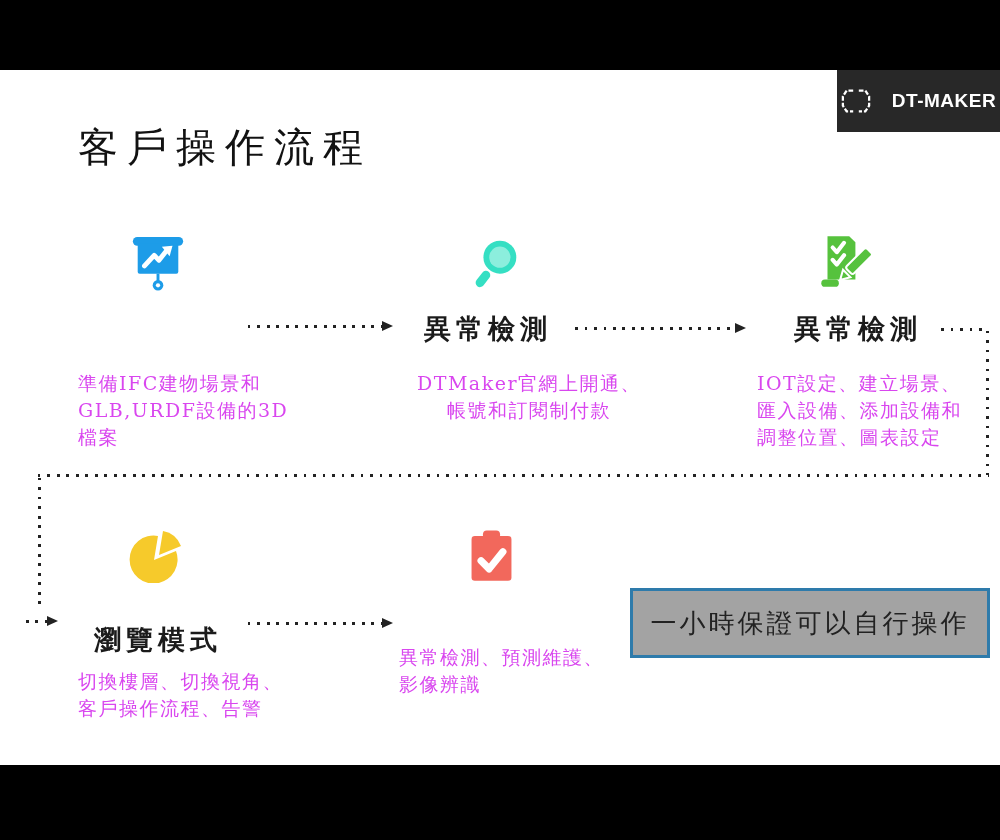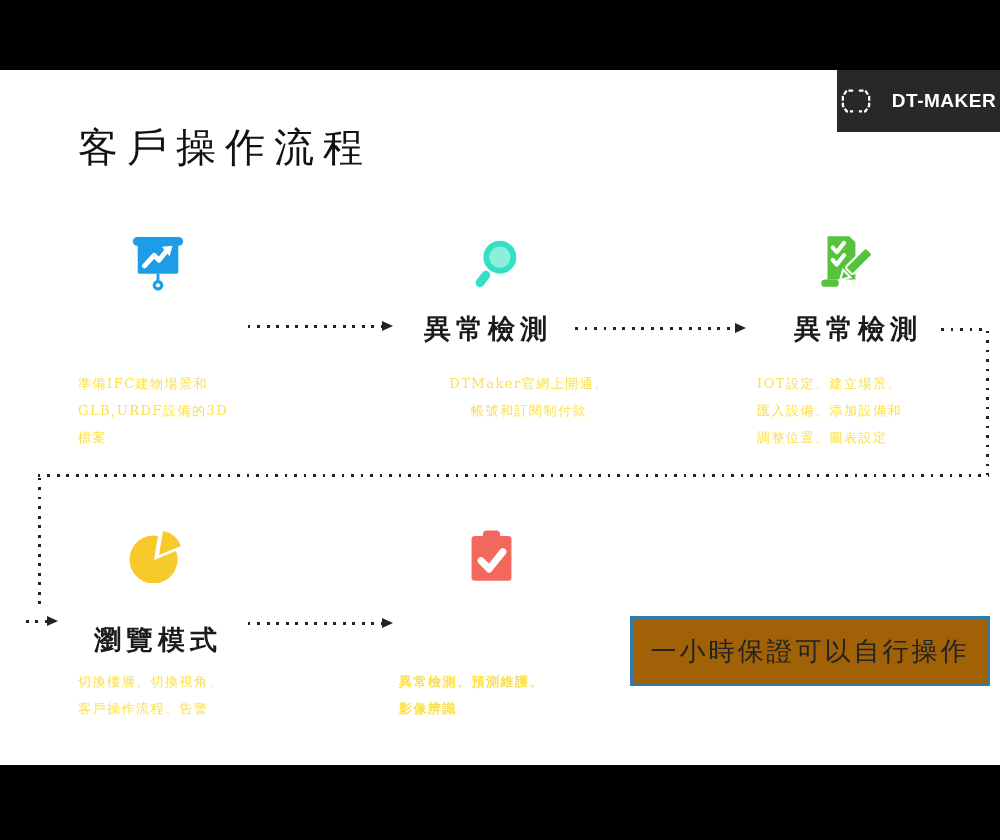--- a/index.html
+++ b/index.html
@@ -24,35 +24,35 @@
     letter-spacing:9px; white-space:nowrap;text-align:right;
   }
 
   .icon { position:absolute; }
 
   .step-title {
     position:absolute; width:220px; text-align:center; font-size:27px;
     font-weight:bold; letter-spacing:5px; color:#1b1b1b; white-space:nowrap;
   }
   .step-desc {
-    position:absolute; font-size:13px; line-height:27px; letter-spacing:1.5px;
-    color:#fde047; white-space:pre-line; width:260px;
+    position:absolute; font-size:19px; line-height:27px; letter-spacing:1.5px;
+    color:#d946ef; white-space:pre-line; width:260px;
   }
 
   
   .dots-h { position:absolute; height:3px;
     background-image:repeating-linear-gradient(to right,#222 0px,#222 2.5px,transparent 2.5px,transparent 9.5px); }
   .dots-v { position:absolute; width:3px;
     background-image:repeating-linear-gradient(to bottom,#222 0px,#222 2.5px,transparent 2.5px,transparent 9.5px); }
   .arrow-head { position:absolute; width:0; height:0;
     border-top:5px solid transparent; border-bottom:5px solid transparent; border-left:11px solid #222; }
 
   .guarantee {
-    position:absolute; left:630px; top:616px; width:360px; height:70px;
-    box-sizing:border-box; border:3px solid #2e7bab; background:#a16207;
+    position:absolute; left:630px; top:588px; width:360px; height:70px;
+    box-sizing:border-box; border:3px solid #2e7bab; background:#a3a3a3;
     display:flex; align-items:center; justify-content:center;
     font-size:26px; letter-spacing:3px; color:#222;
   }
 </style>
 </head>
 <body>
 
 <div class="stage">
   <div style="position:absolute;left:0;top:0;width:1000px;height:70px;background:#000;"></div>
   <div style="position:absolute;left:0;top:765px;width:1000px;height:75px;background:#000;"></div>
@@ -128,19 +128,19 @@
 客戶操作流程、告警</div>
 
   <div class="dots-h" style="left:248px;top:622px;width:134px;"></div>
   <div class="arrow-head" style="left:382px;top:618px;"></div>
 
   <svg class="icon" style="left:463px;top:528px;" width="57" height="58" viewBox="0 0 60 60" fill="#f2685c">
     <rect x="21" y="2" width="18" height="13" rx="4"></rect>
     <rect x="9" y="8" width="42" height="47" rx="3.5"></rect>
     <path d="M19 34 l8.5 8.5 l14.5 -18" stroke="#fff" stroke-width="7.5" fill="none" stroke-linecap="round" stroke-linejoin="round"></path>
   </svg>
-  <div class="step-desc" style="left:399px;top:668px;font-weight:bold;">異常檢測、預測維護、
+  <div class="step-desc" style="left:399px;top:644px;">異常檢測、預測維護、
 影像辨識</div>
 
   <div class="guarantee">
     <span>一小時保證可以自行操作</span>
   </div>
 </div>
 
 </body></html>

